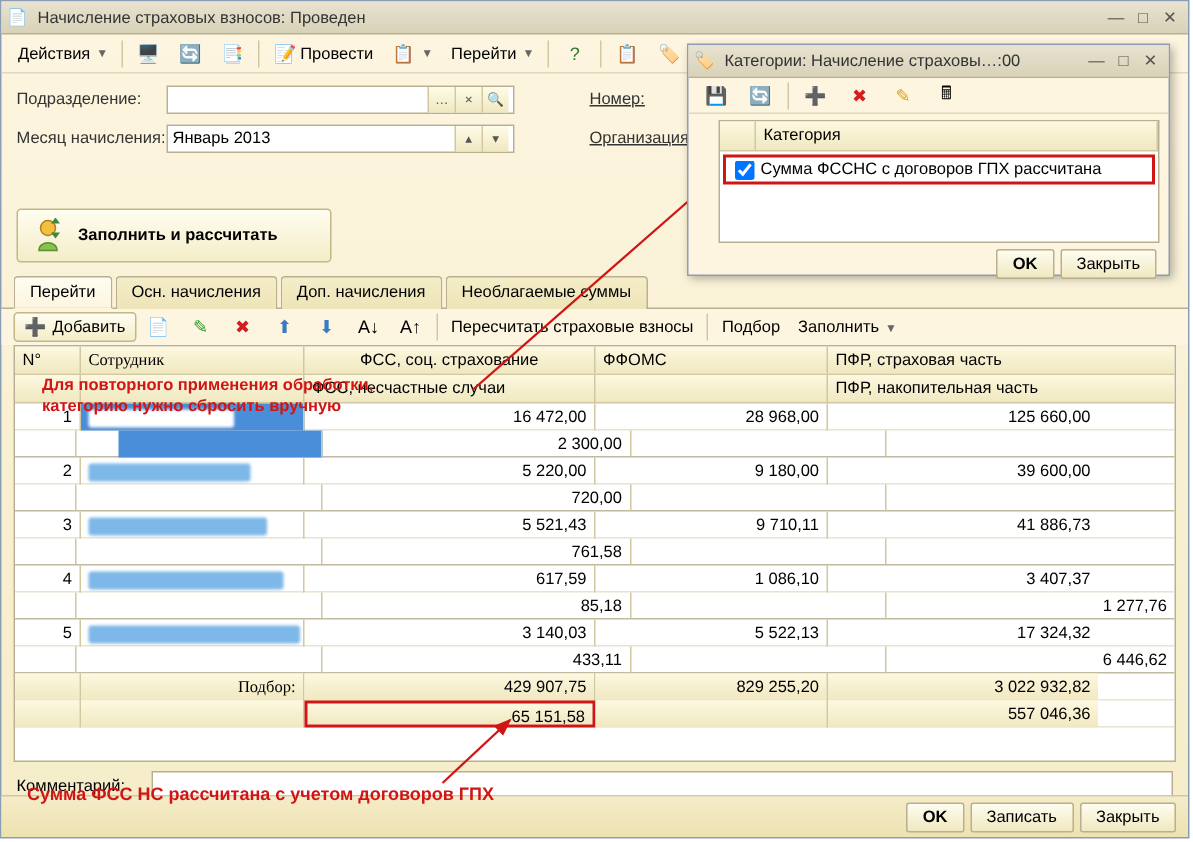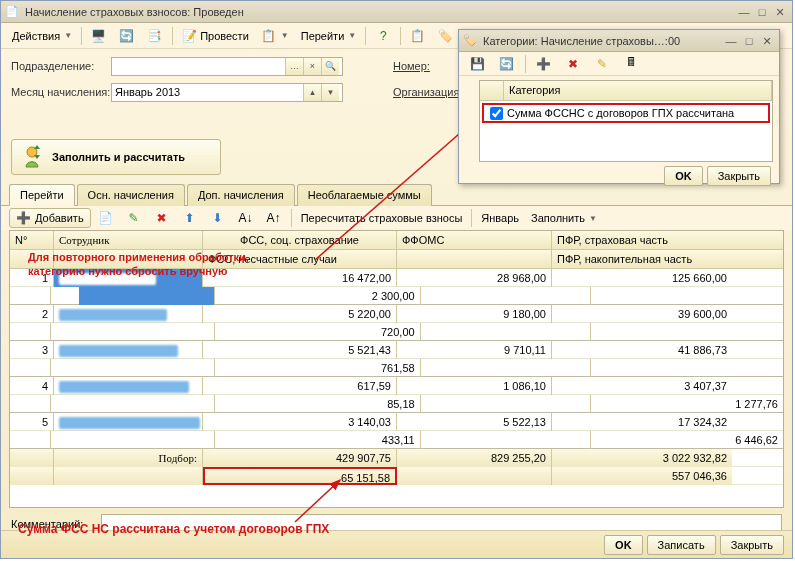--- a/index.html
+++ b/index.html
@@ -191,21 +191,21 @@
       </span>
     <span class="tbtn">
         <span class="ico">A↓</span>
       </span>
     <span class="tbtn">
         <span class="ico">A↑</span>
       </span>
     <span class="sep"></span>
     <span class="tbtn">Пересчитать страховые взносы</span>
     <span class="sep"></span>
-    <span class="tbtn">Январь</span>
+    <span class="tbtn">Подбор</span>
     <span class="tbtn">
         <span>Заполнить</span>
         <span class="dd">▼</span>
       </span>
   </div>
 
   <div class="grid">
     <div class="ghead">
       <div class="gcell c-num" style="text-align:left">N°</div>
       <div class="gcell c-emp" style="text-align:left">Сотрудник</div>

